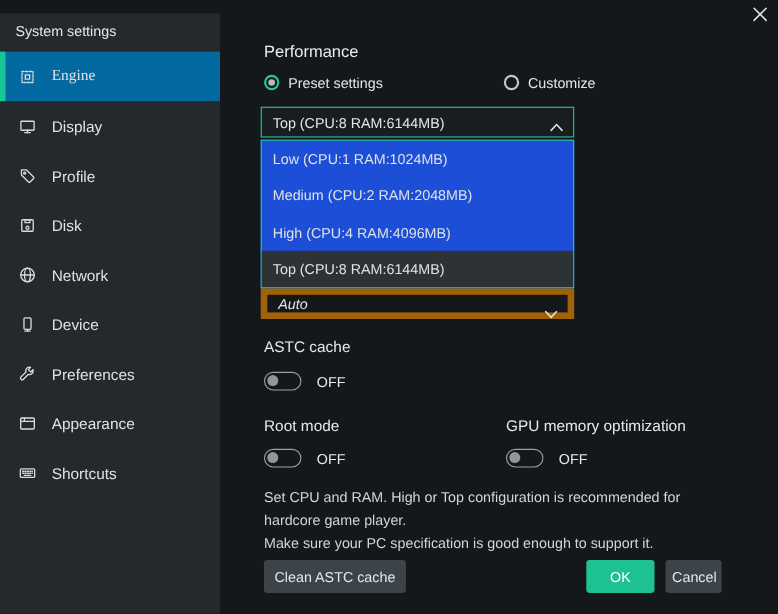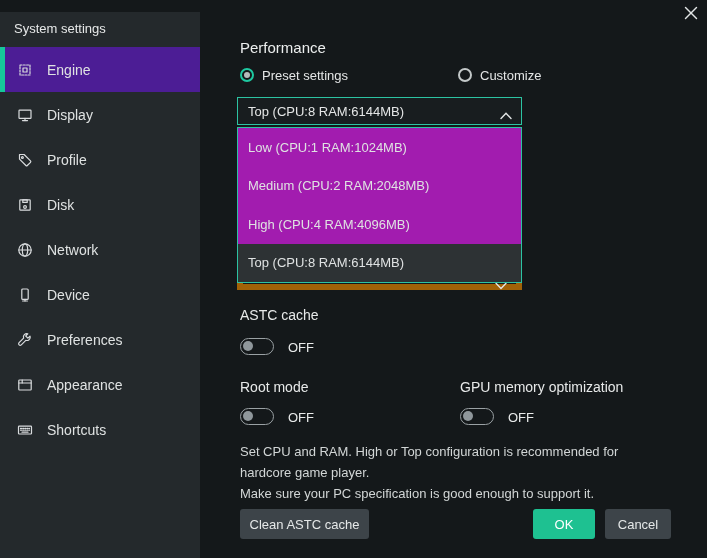--- a/index.html
+++ b/index.html
@@ -11,21 +11,21 @@
   .dialog{position:relative;width:707px;height:558px;background:#14181a;}
 
   
   .sidebar{position:absolute;left:0;top:12px;width:200px;height:558px;background:#24292c;}
   .sidebar-title{height:32px;display:flex;align-items:center;padding-left:14px;
     font-size:13px;color:#e6e8e8;}
   .nav{margin-top:3px;}
   .nav-item{position:relative;height:45px;display:flex;align-items:center;
     padding-left:17px;gap:14px;font-size:14px;color:#dfe2e2;cursor:pointer;}
   .nav-item .icon{width:16px;height:16px;display:flex;align-items:center;justify-content:center;}
-  .nav-item.active{background:#4c1d95;}
+  .nav-item.active{background:#0369a1;font-family:Liberation Serif, serif;}
   .active-bar{position:absolute;left:0;top:0;width:5px;height:100%;background:#16c79a;display:none;}
   .nav-item.active .active-bar{display:block;}
   svg.ic{stroke:#d9dcde;fill:none;stroke-width:1.2;stroke-linecap:round;stroke-linejoin:round;}
 
   
   .close-btn{position:absolute;left:683px;top:6px;width:16px;height:16px;cursor:pointer;
     background:none;border:none;padding:0;}
   .section-title{position:absolute;left:240px;top:39px;font-size:15px;color:#eceeee;}
 
   .radio-row{position:absolute;top:67px;display:flex;align-items:center;gap:8px;
@@ -37,43 +37,43 @@
   .radio.sel::after{content:"";position:absolute;left:2px;top:2px;width:6px;height:6px;
     border-radius:50%;background:#b6bcbc;}
   .radio.unsel{border:2px solid #c3c8c8;}
 
   .combo{position:absolute;left:237px;width:285px;height:28px;box-sizing:border-box;
     display:flex;align-items:center;padding-left:10px;font-size:13px;color:#e4e6e6;cursor:pointer;}
   .combo.preset{top:97px;border:1px solid #2cc3a2;background:#181d1f;z-index:4;}
   .combo.auto{top:262px;border:6px solid #a16207;background:#14181a;z-index:1;font-style:italic;}
   .combo .chev{position:absolute;right:9px;top:10px;}
 
-  .dropdown-list{position:absolute;left:237px;top:127px;width:285px;height:156px;
-    box-sizing:border-box;border:1px solid #2cc3a2;background:#a21caf;z-index:5;
+  .dropdown-list{position:absolute;left:237px;top:127px;width:285px;height:135px;
+    box-sizing:border-box;border:1px solid #2cc3a2;background:#1d4ed8;z-index:5;
     display:flex;flex-direction:column;}
   .dropdown-list .option{flex:1;display:flex;align-items:center;padding-left:10px;
     font-size:13px;color:#dfe2e2;cursor:pointer;}
   .dropdown-list .option.selected{background:#2d3234;}
 
   .field-label{position:absolute;font-size:14px;color:#e7e9e9;}
   .toggle{position:absolute;width:34px;height:17px;border:1.5px solid #9aa1a4;
     border-radius:10px;box-sizing:border-box;cursor:pointer;}
   .toggle .knob{position:absolute;left:2px;top:1.5px;width:10px;height:10px;
     border-radius:50%;background:#8f979b;}
   .toggle-state{position:absolute;font-size:13px;color:#e8eaea;}
 
   .info{position:absolute;left:240px;top:441px;width:445px;font-size:13px;
     line-height:21px;color:#d2d6d6;}
 
   .btn{position:absolute;top:509px;height:30px;border:none;border-radius:3px;
     font-size:13px;font-family:"Liberation Sans", sans-serif;cursor:pointer;}
   .btn.gray{background:#3d4449;color:#e5e8e8;}
   .btn.clean{left:240px;width:129px;}
   .btn.ok{left:533px;width:62px;background:#1ec191;color:#ffffff;}
-  .btn.cancel{left:605px;width:66px;}
+  .btn.cancel{left:605px;width:51px;}
 </style>
 </head>
 <body>
 
 <div class="dialog">
 
   <div class="sidebar">
     <div class="sidebar-title">System settings</div>
     <div class="nav">
 

